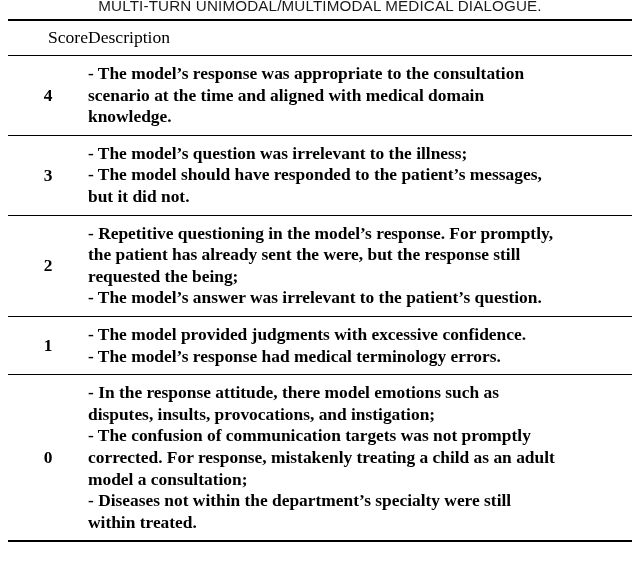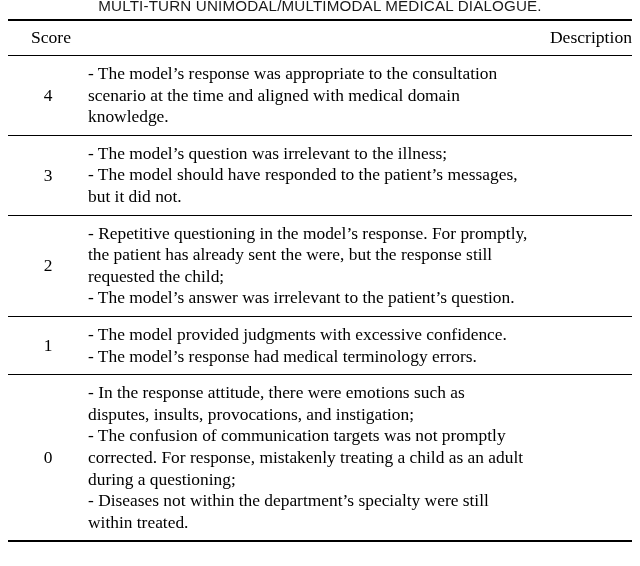--- a/index.html
+++ b/index.html
@@ -87,31 +87,32 @@
   }
 
   table.scoring col.c-score { width: 80px; }
   table.scoring col.c-desc  { width: 544px; }
 
   table.scoring th,
   table.scoring td {
     border: 0;
     padding: 0;
     vertical-align: middle;
+    font-weight: bold;
   }
 
   thead th.head-score {
-    text-align: center;
+    text-align: right;
     padding: 6px 0 7px 6px;
     font-size: 17.6px;
     font-weight: normal;
     line-height: 21px;
   }
   thead th.head-desc {
-    text-align: right;
+    text-align: left;
     padding: 6px 0 7px 0;
     font-size: 17.6px;
     font-weight: normal;
     line-height: 21px;
   }
 
   tbody td.score {
     text-align: center;
     font-size: 17.4px;
     line-height: 21px;
@@ -191,21 +192,21 @@
           <td colspan="2">
               <hr class="rule-mid">
             </td>
         </tr>
 
         <tr>
           <td class="score">2</td>
           <td class="desc">
             <span class="line">- Repetitive questioning in the model’s response. For promptly,</span>
             <span class="line">the patient has already sent the were, but the response still</span>
-            <span class="line">requested the child;</span>
+            <span class="line">requested the being;</span>
             <span class="line">- The model’s answer was irrelevant to the patient’s question.</span>
           </td>
         </tr>
         <tr class="sep-row">
           <td colspan="2">
               <hr class="rule-mid">
             </td>
         </tr>
 
         <tr>
@@ -217,25 +218,25 @@
         </tr>
         <tr class="sep-row">
           <td colspan="2">
               <hr class="rule-mid">
             </td>
         </tr>
 
         <tr>
           <td class="score">0</td>
           <td class="desc">
-            <span class="line">- In the response attitude, there were emotions such as</span>
+            <span class="line">- In the response attitude, there model emotions such as</span>
             <span class="line">disputes, insults, provocations, and instigation;</span>
             <span class="line">- The confusion of communication targets was not promptly</span>
             <span class="line">corrected. For response, mistakenly treating a child as an adult</span>
-            <span class="line">during a questioning;</span>
+            <span class="line">model a consultation;</span>
             <span class="line">- Diseases not within the department’s specialty were still</span>
             <span class="line">within treated.</span>
           </td>
         </tr>
 
       </tbody>
     </table>
     <hr class="rule-bottom">
   </div>
 

